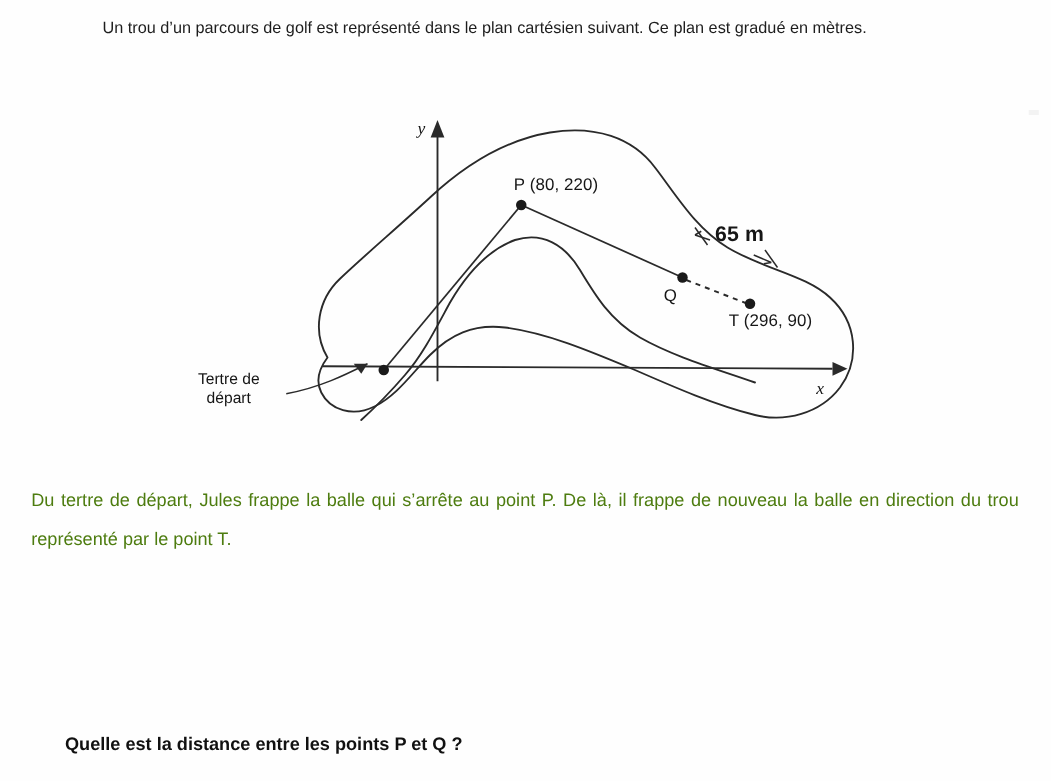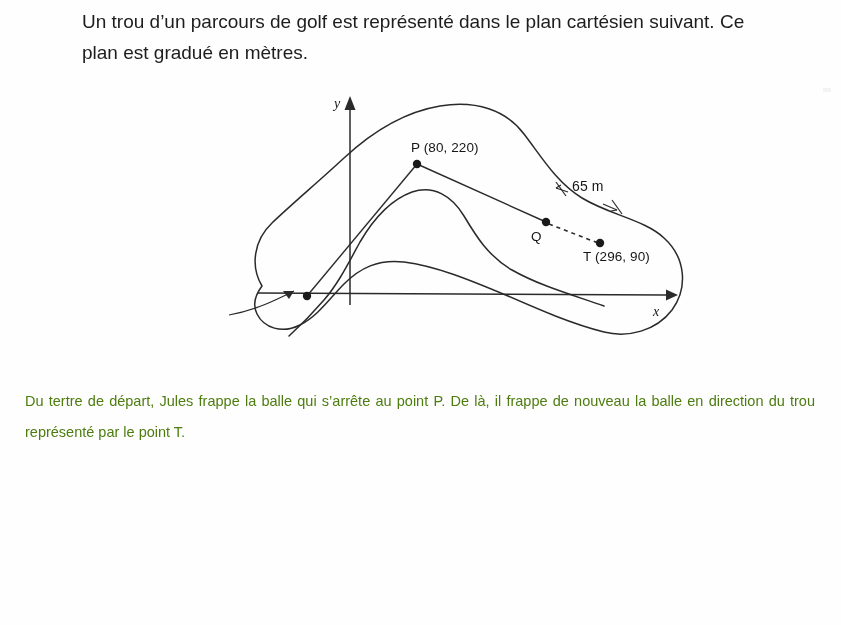--- a/index.html
+++ b/index.html
@@ -21,21 +21,21 @@
     inset: 0;
     background: #fefefe;
   }
 
   
   .intro {
     position: absolute;
     left: 82px;
     top: 6px;
     width: 700px;
-    font-size: 19px;
+    font-size: 13px;
     line-height: 31px;
     color: #1d1d1d;
   }
 
   
   .figure {
     position: absolute;
     left: 0px;
     top: 88px;
     width: 760px;
@@ -43,21 +43,21 @@
   }
   .figure svg { display: block; }
 
   .fig-label {
     position: absolute;
     font-size: 13.5px;
     color: #161616;
     white-space: nowrap;
     letter-spacing: 0.1px;
   }
-  .fig-label.small { font-size: 14px; }
+  .fig-label.small { font-size: 17px; font-weight: bold; }
   .axis-name {
     position: absolute;
     font-family: "Liberation Serif", serif;
     font-style: italic;
     font-size: 14px;
     color: #161616;
   }
   .tee-label {
     position: absolute;
     font-size: 12.5px;
@@ -171,19 +171,24 @@
     <span class="axis-name" style="left:653px; top:216px;">x</span>
 
     <span class="fig-label" style="left:411px; top:52px;">P (80, 220)</span>
 
     <span class="fig-label" style="left:583px; top:161px;">T (296, 90)</span>
 
     <span class="fig-label" style="left:531px; top:141px;">Q</span>
 
     <span class="fig-label small" style="left:572px; top:90px;">65 m</span>
 
+    <div class="tee-label" style="left:140px; top:208px; width:86px;">
+      <span>Tertre de</span><br>
+      <span>départ</span>
+    </div>
   </div>
 
   <div class="body-text p1">Du tertre de départ, Jules frappe la balle qui s’arrête au point P. De là, il frappe de nouveau la balle en direction du trou représenté par le point T.</div>
 
 
+  <div class="question">Quelle est la distance entre les points P et Q ?</div>
 
 </div>
 
 </body></html>

